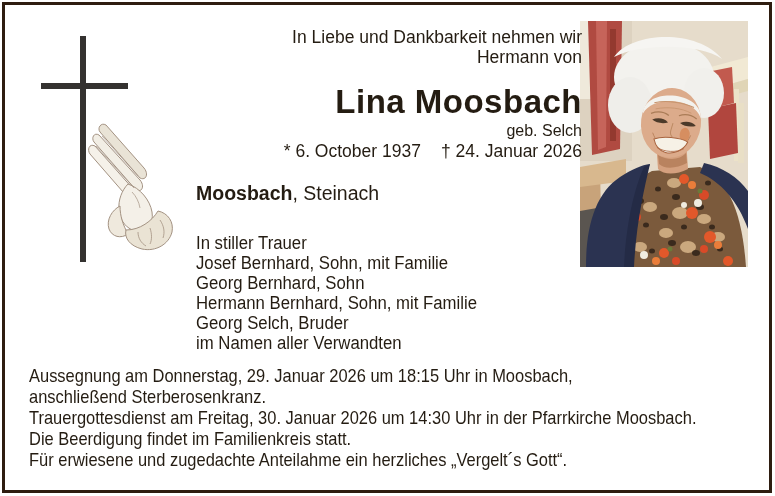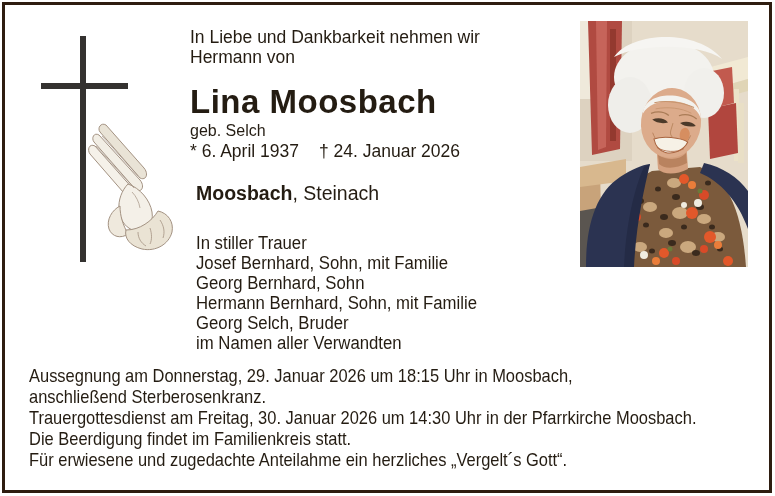--- a/index.html
+++ b/index.html
@@ -7,21 +7,21 @@
     width:775px; height:496px; position:relative; overflow:hidden;
     background:#ffffff; color:#241c12;
     font-family:"Liberation Sans", sans-serif;
     -webkit-font-smoothing:antialiased;
   }
   .card {
     position:absolute; left:2px; top:2px; right:3px; bottom:3px;
     border:3px solid #2e1d10; background:#ffffff;
   }
   
-  .c { position:absolute; left:190px; width:392px; text-align:left; white-space:nowrap; }
+  .c { position:absolute; left:190px; width:392px; text-align:right; white-space:nowrap; }
   .intro1 { top:27px;  font-size:17.5px; }
   .intro2 { top:47px;  font-size:17.5px; }
   .name   { top:83px;  font-size:33px; font-weight:700; letter-spacing:.5px; }
   .maiden { top:122px; font-size:16px; }
   .dates  { top:141px; font-size:17.5px; }
   .dates .gap { display:inline-block; width:20px; }
   
   .loc { position:absolute; left:196px; top:182px; font-size:19.5px; white-space:nowrap; }
   .loc b { font-weight:700; }
   .mourners {
@@ -169,21 +169,21 @@
       <path d="M80,128 C88,132 100,131 107,126" stroke="#b06a46" fill="none" stroke-width="0.8"></path>
     </g>
   </g>
 </svg>
 
 <div class="c intro1">In Liebe und Dankbarkeit nehmen wir</div>
 <div class="c intro2">Hermann von</div>
 <div class="c name">Lina Moosbach</div>
 <div class="c maiden">geb. Selch</div>
 <div class="c dates">
-  <span>* 6. April 1937</span><span class="gap"></span><span>† 24. Januar 2026</span>
+  <span>* 6. October 1937</span><span class="gap"></span><span>† 24. Januar 2026</span>
 </div>
 
 <div class="loc">
   <b>Moosbach</b><span>, Steinach</span>
 </div>
 
 <div class="mourners">
   <div>In stiller Trauer</div>
   <div>Josef Bernhard, Sohn, mit Familie</div>
   <div>Georg Bernhard, Sohn</div>

